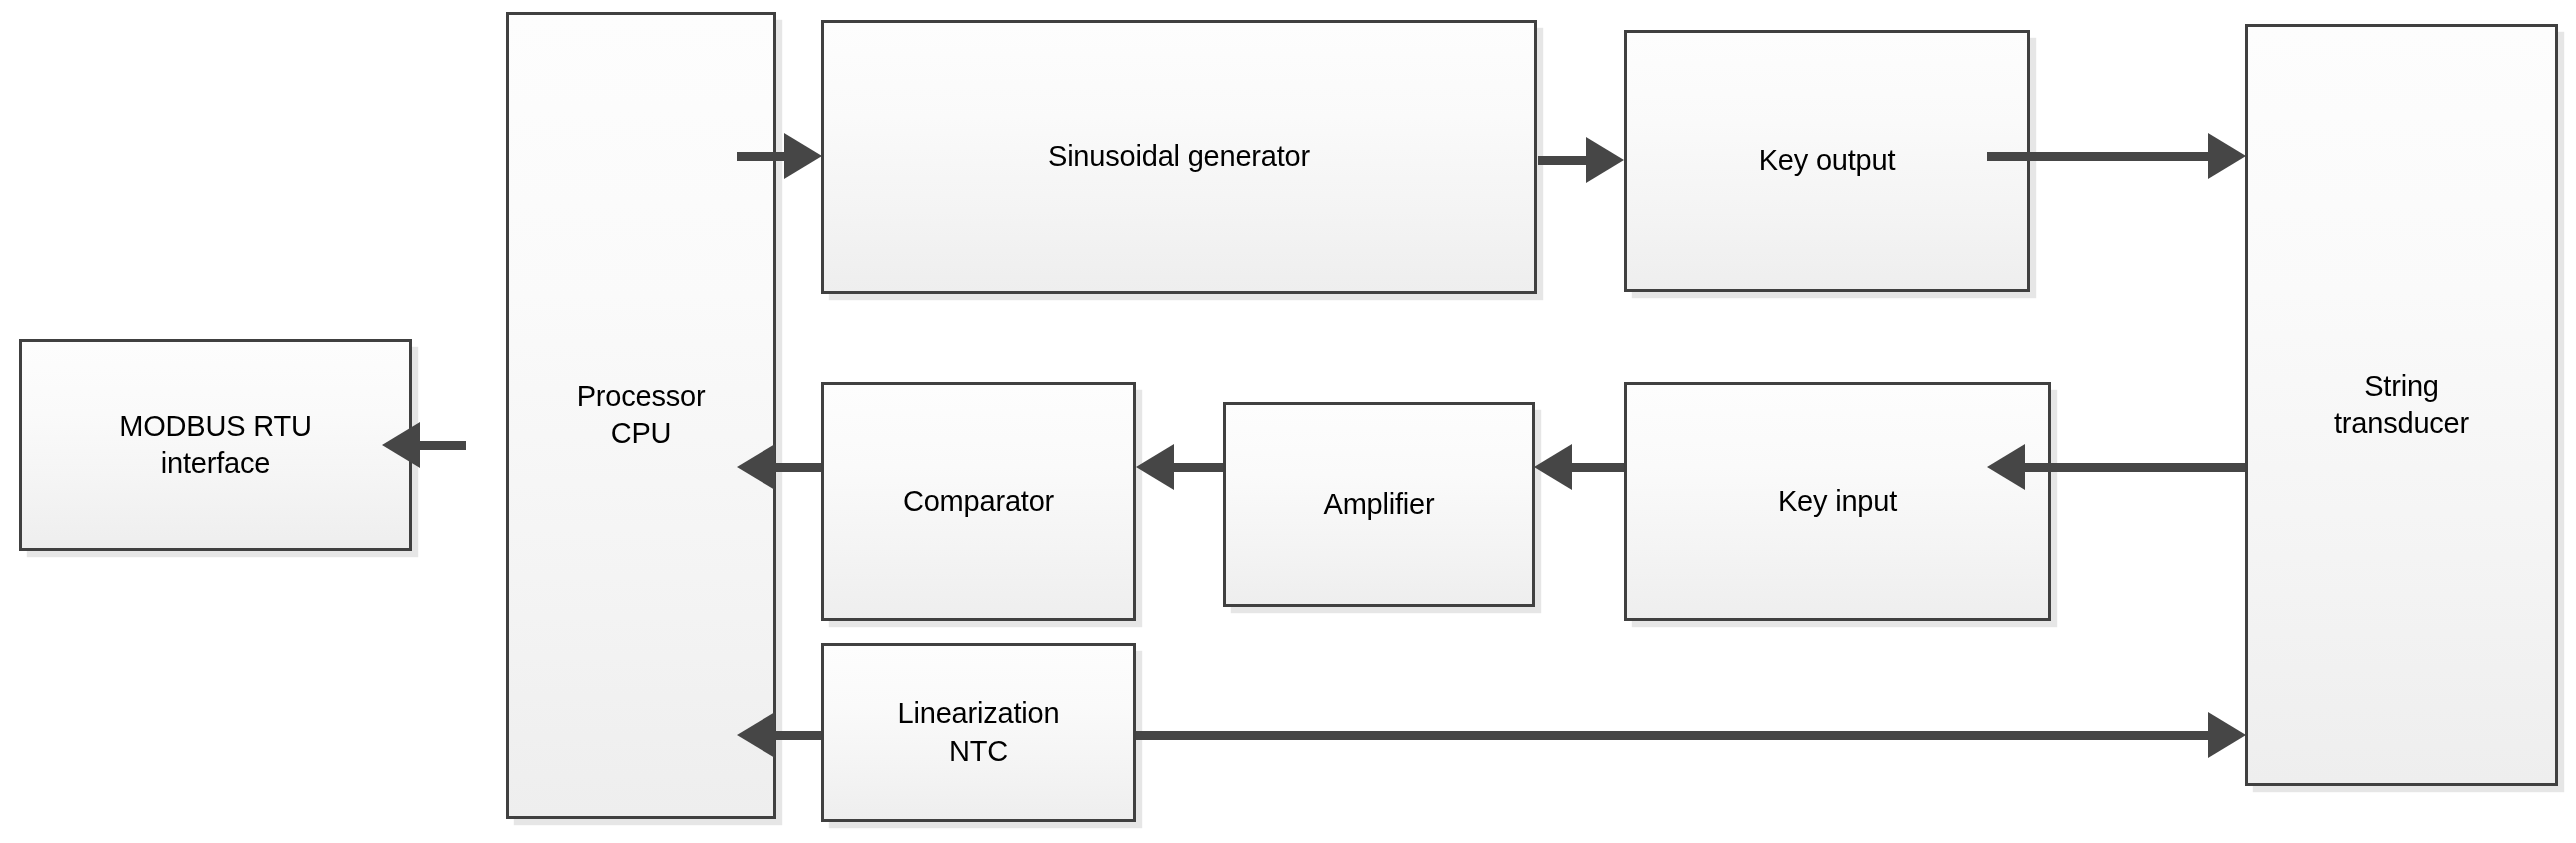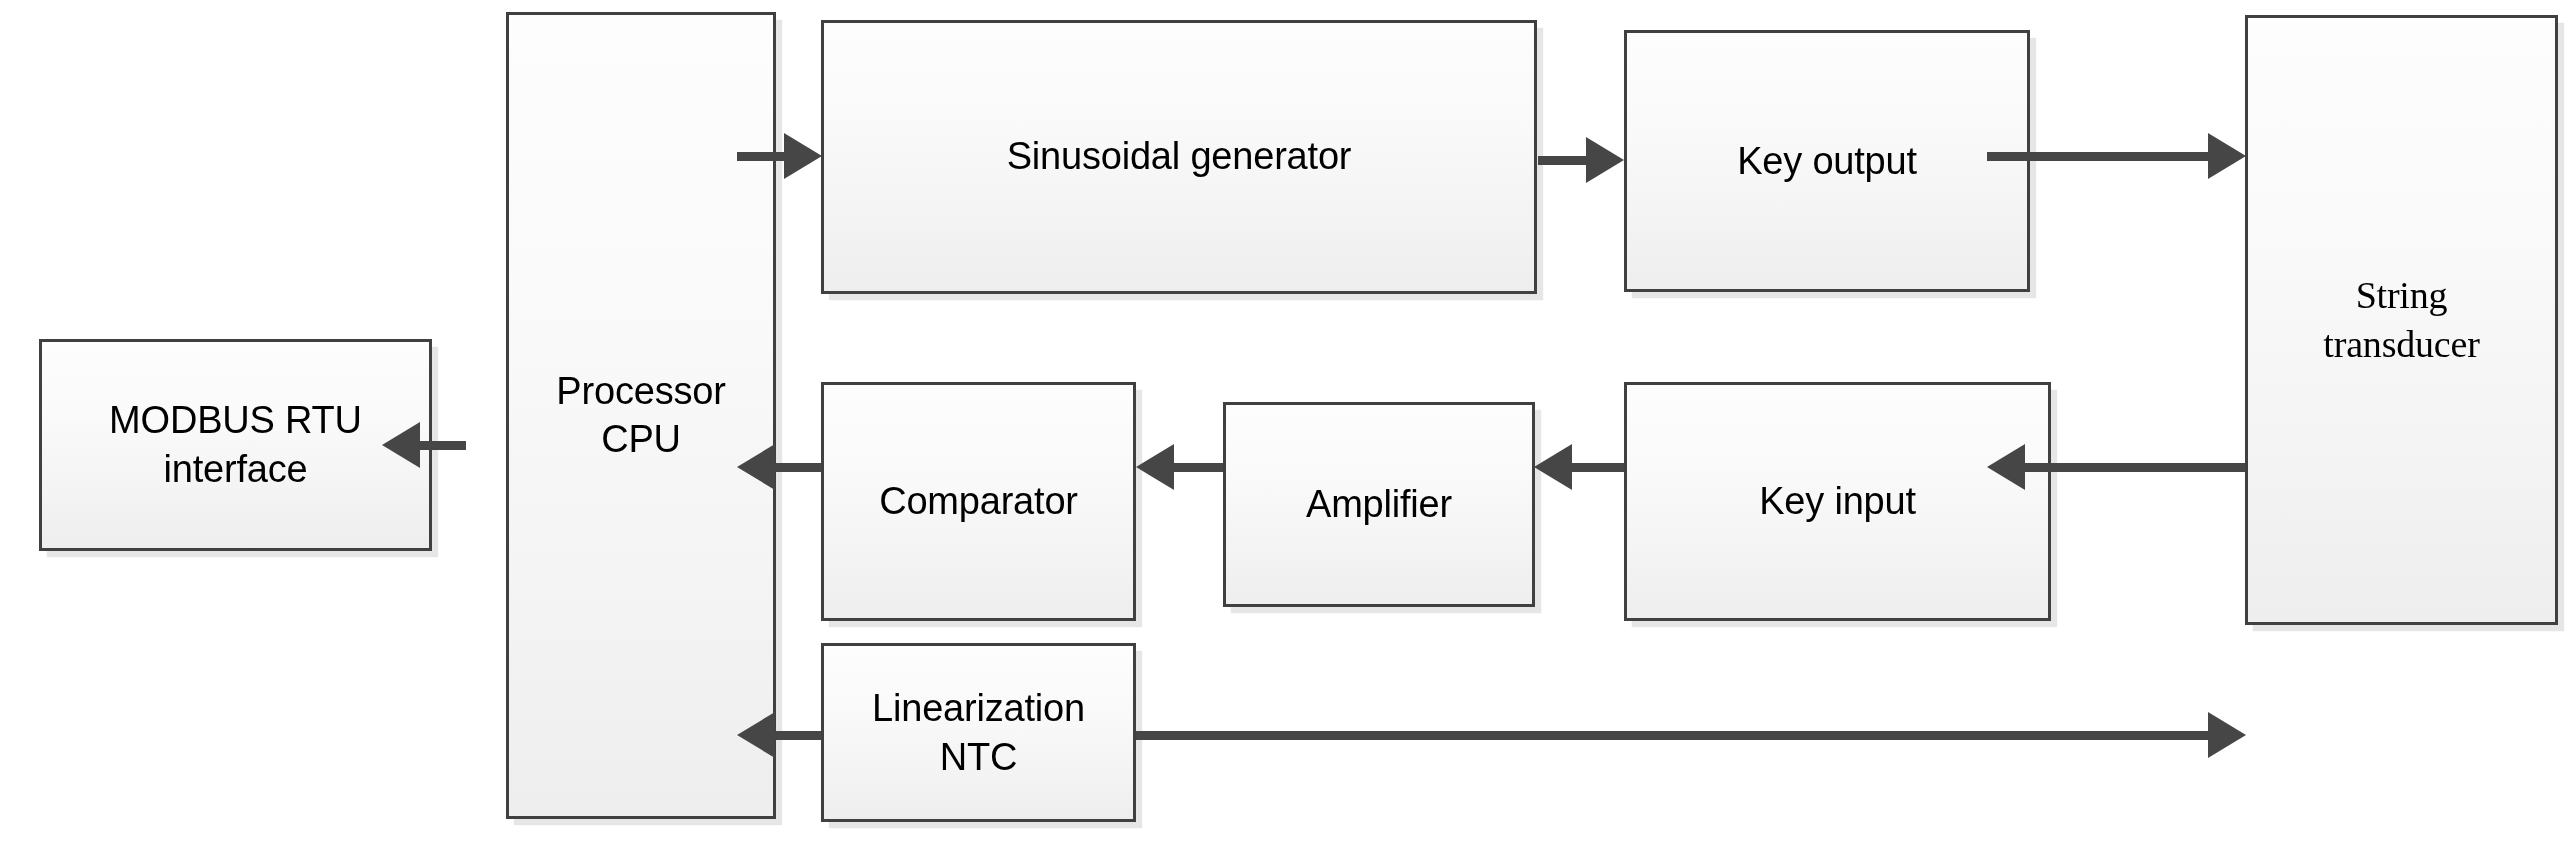--- a/index.html
+++ b/index.html
@@ -23,21 +23,21 @@
     position: absolute;
     box-sizing: border-box;
     border: 3.9px solid #404040;
     background: linear-gradient(to bottom, #fdfdfd 0%, #fafafa 35%, #f4f4f4 70%, #eeeeee 100%);
     box-shadow: 7px 7px 0 -0.8px #e6e6e6;
     display: flex;
     align-items: center;
     justify-content: center;
     text-align: center;
     color: #000000;
-    font-size: 38px;
+    font-size: 29px;
     line-height: 1.28;
     font-weight: 400;
     letter-spacing: -0.2px;
     white-space: pre-line;
   }
   .block .label {
     display: block;
     padding: 0 7.8px;
   }
   
@@ -61,21 +61,21 @@
     border-top: 23.5px solid transparent;
     border-bottom: 23.5px solid transparent;
     border-right: 38px solid #464646;
   }
 </style>
 </head>
 <body>
 
 <div id="canvas">
 
-  <div class="block" id="blk-modbus" style="left: 19px; top: 339px; width: 393px; height: 212px; margin-left: 20px;">
+  <div class="block" id="blk-modbus" style="left: 19px; top: 339px; width: 393px; height: 212px;">
     <span class="label">MODBUS RTU
 interface</span>
   </div>
 
   <div class="block" id="blk-cpu" style="left: 466px; top: 11.8px; width: 270px; height: 807px; margin-left: 40px;">
     <span class="label">Processor
 CPU</span>
   </div>
 
   <div class="block" id="blk-sinusoidal" style="left: 821px; top: 19.6px; width: 716px; height: 274px;">
@@ -96,21 +96,21 @@
 
   <div class="block" id="blk-keyinput" style="left: 1624px; top: 382px; width: 427px; height: 239px;">
     <span class="label">Key input</span>
   </div>
 
   <div class="block" id="blk-linearization" style="left: 821px; top: 643px; width: 315px; height: 179px;">
     <span class="label">Linearization
 NTC</span>
   </div>
 
-  <div class="block" id="blk-transducer" style="left: 2245px; top: 15px; width: 313px; height: 610px; font-family: Liberation Serif, serif;">
+  <div class="block" id="blk-transducer" style="left: 2245px; top: 24px; width: 313px; height: 762px;">
     <span class="label">String
 transducer</span>
   </div>
 
   <div id="connector-layer">
       <div class="conn" style="top: 152px; height: 8.6px; left: 737px; width: 50px;"></div>
       <div class="head right" style="top: 133px; left: 784px;"></div>
       <div class="conn" style="top: 156px; height: 8.6px; left: 1538px; width: 52px;"></div>
       <div class="head right" style="top: 137px; left: 1586px;"></div>
       <div class="conn" style="top: 152px; height: 8.6px; left: 1987px; width: 224px;"></div>

